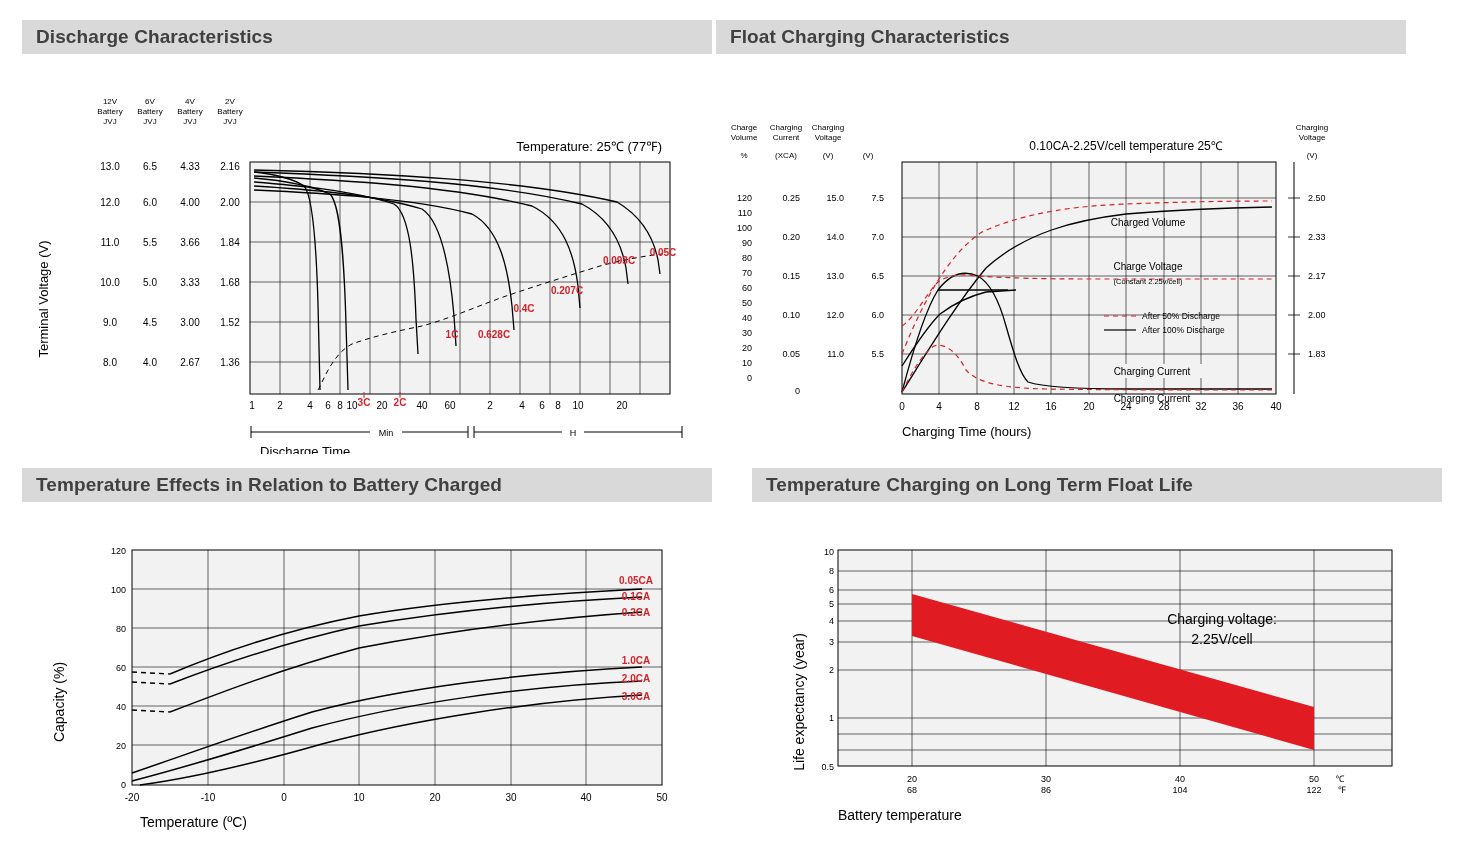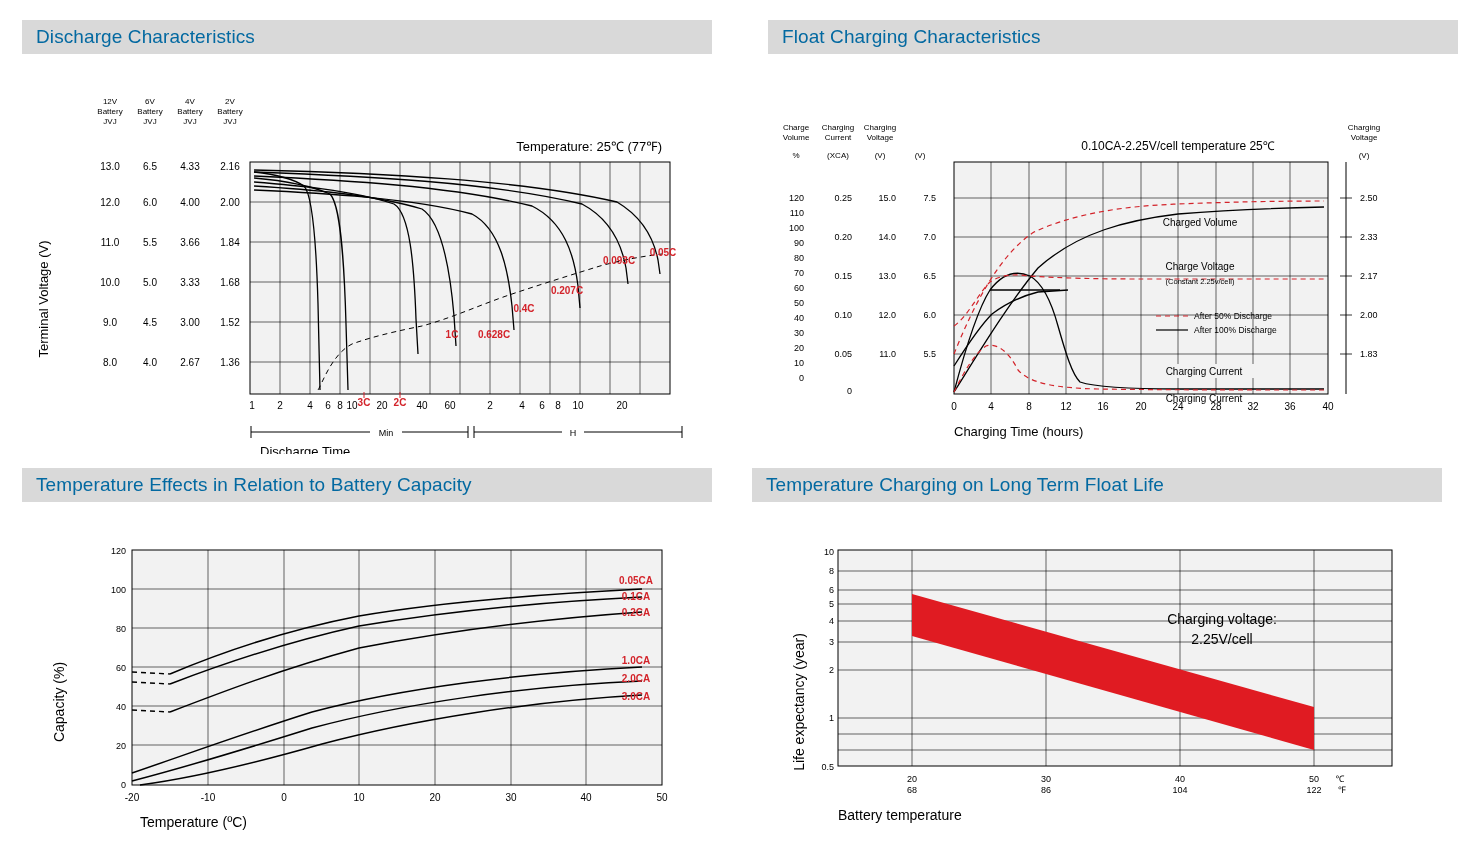--- a/index.html
+++ b/index.html
@@ -21,36 +21,36 @@
   .panel-header {
     background: #d9d9d9;
     height: 34px;
     display: flex;
     align-items: center;
     padding-left: 14px;
     box-sizing: border-box;
   }
   .panel-header .title {
     font-size: 19px;
-    font-weight: normal;
-    color: #0369a1;
+    font-weight: bold;
+    color: #404040;
     letter-spacing: 0.1px;
   }
   .plot-wrap {
     position: relative;
   }
   svg text {
     font-family: "Liberation Sans", sans-serif;
   }
   .red-lbl { fill: #d3232a; font-weight: bold; }
   .tiny { font-size: 8px; }
 
   
   #panel-discharge { left: 22px; top: 20px; width: 690px; }
-  #panel-float     { left: 768px; top: 20px; width: 690px; }
+  #panel-float     { left: 716px; top: 20px; width: 690px; }
   #panel-tempcap   { left: 22px; top: 468px; width: 690px; }
   #panel-floatlife { left: 752px; top: 468px; width: 690px; }
 </style>
 </head>
 <body>
 
 <div class="panel" id="panel-discharge">
   <div class="panel-header">
     <span class="title">Discharge Characteristics</span>
   </div>
@@ -344,21 +344,21 @@
         <text x="560" y="356">40</text>
       </g>
 
       <text x="186" y="382" font-size="13">Charging Time (hours)</text>
     </svg>
   </div>
 </div>
 
 <div class="panel" id="panel-tempcap">
   <div class="panel-header">
-    <span class="title">Temperature Effects in Relation to Battery Capacity</span>
+    <span class="title">Temperature Effects in Relation to Battery Charged</span>
   </div>
   <div class="plot-wrap">
     <svg width="690" height="360" viewBox="0 0 690 360">
 
       <text x="42" y="200" font-size="14" text-anchor="middle" transform="rotate(-90 42 200)">Capacity (%)</text>
 
       <g font-size="9" text-anchor="end">
         <text x="104" y="52">120</text>
         <text x="104" y="91">100</text>
         <text x="104" y="130">80</text>

